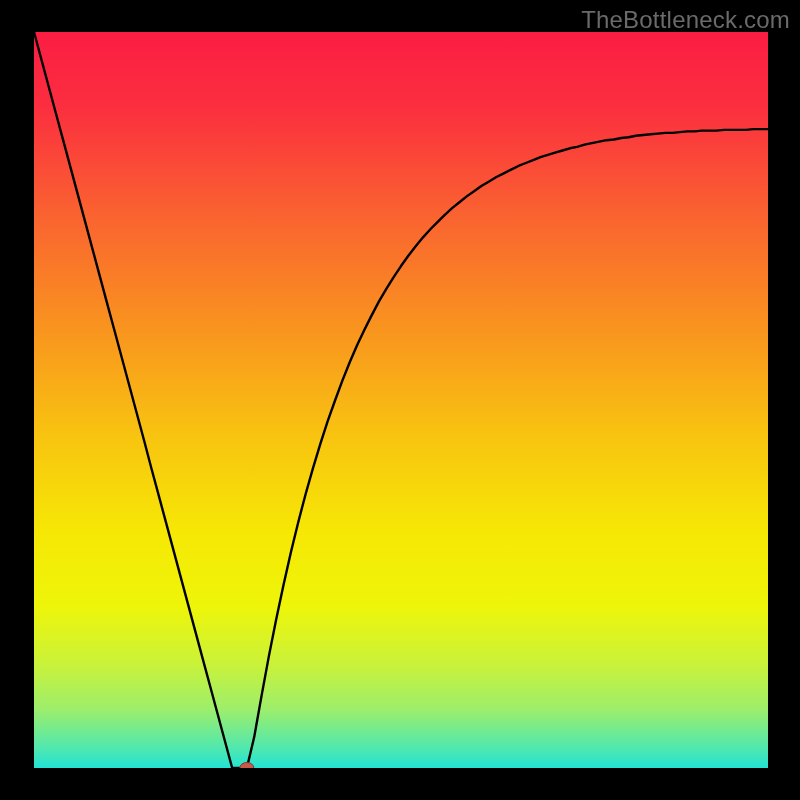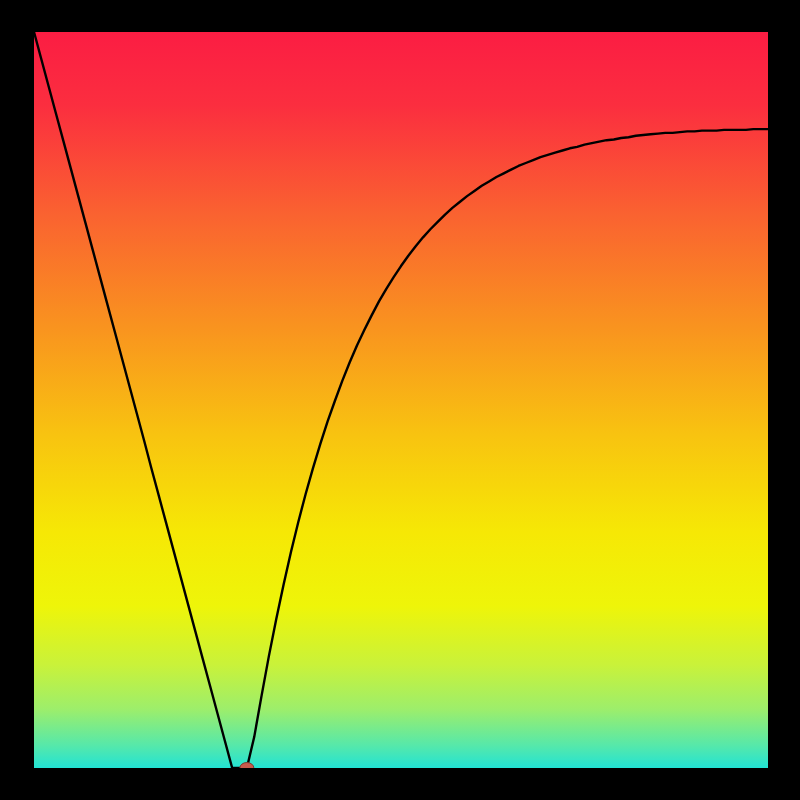--- a/index.html
+++ b/index.html
@@ -55,13 +55,14 @@
           <stop offset="92.00%" stop-color="#9dee6b"></stop>
           <stop offset="97.00%" stop-color="#55e8ab"></stop>
           <stop offset="100.00%" stop-color="#22e3d4"></stop>
         </linearGradient>
     </defs>
     <rect x="0" y="0" width="734" height="736" fill="url(#bg-grad)"></rect>
     <path id="curve" fill="none" stroke="#000000" stroke-width="2.4" stroke-linejoin="round" stroke-linecap="round" d="M0.00 0.00 L7.34 27.23 L14.68 54.46 L22.02 81.70 L29.36 108.93 L36.70 136.16 L44.04 163.39 L51.38 190.62 L58.72 217.86 L66.06 245.09 L73.40 272.32 L80.74 299.55 L88.08 326.78 L95.42 354.02 L102.76 381.25 L110.10 408.48 L117.44 436.45 L124.78 463.68 L132.12 490.91 L139.46 518.14 L146.80 545.38 L154.14 572.61 L161.48 599.84 L168.82 627.07 L176.16 654.30 L183.50 681.54 L190.84 708.77 L198.18 736.00 L205.52 736.00 L212.86 736.00 L220.20 705.09 L227.54 663.87 L234.88 624.13 L242.22 587.33 L249.56 552.74 L256.90 520.35 L264.24 490.18 L271.58 462.21 L278.92 436.45 L286.26 412.16 L293.60 389.34 L300.94 368.74 L308.28 348.86 L315.62 330.46 L322.96 313.54 L330.30 298.08 L337.64 283.36 L344.98 269.38 L352.32 256.86 L359.66 245.09 L367.00 234.05 L374.34 223.74 L381.68 214.18 L389.02 205.34 L396.36 197.25 L403.70 189.89 L411.04 182.53 L418.38 175.90 L425.72 170.02 L433.06 164.13 L440.40 158.98 L447.74 153.82 L455.08 149.41 L462.42 144.99 L469.76 141.31 L477.10 137.63 L484.44 133.95 L491.78 131.01 L499.12 128.06 L506.46 125.12 L513.80 122.91 L521.14 120.70 L528.48 118.50 L535.82 116.29 L543.16 114.82 L550.50 112.61 L557.84 111.14 L565.18 109.66 L572.52 108.19 L579.86 107.46 L587.20 105.98 L594.54 105.25 L601.88 103.78 L609.22 103.04 L616.56 102.30 L623.90 101.57 L631.24 100.83 L638.58 100.83 L645.92 100.10 L653.26 99.36 L660.60 99.36 L667.94 98.62 L675.28 98.62 L682.62 98.62 L689.96 97.89 L697.30 97.89 L704.64 97.89 L711.98 97.89 L719.32 97.15 L726.66 97.15 L734.00 97.15"></path>
     <ellipse id="marker" rx="7" ry="5.5" fill="#c85a4c" stroke="#7e3a30" stroke-width="1" cx="212.86" cy="736.00"></ellipse>
   </svg>
 
+  <div class="watermark">TheBottleneck.com</div>
 </div>
 
 </body></html>

